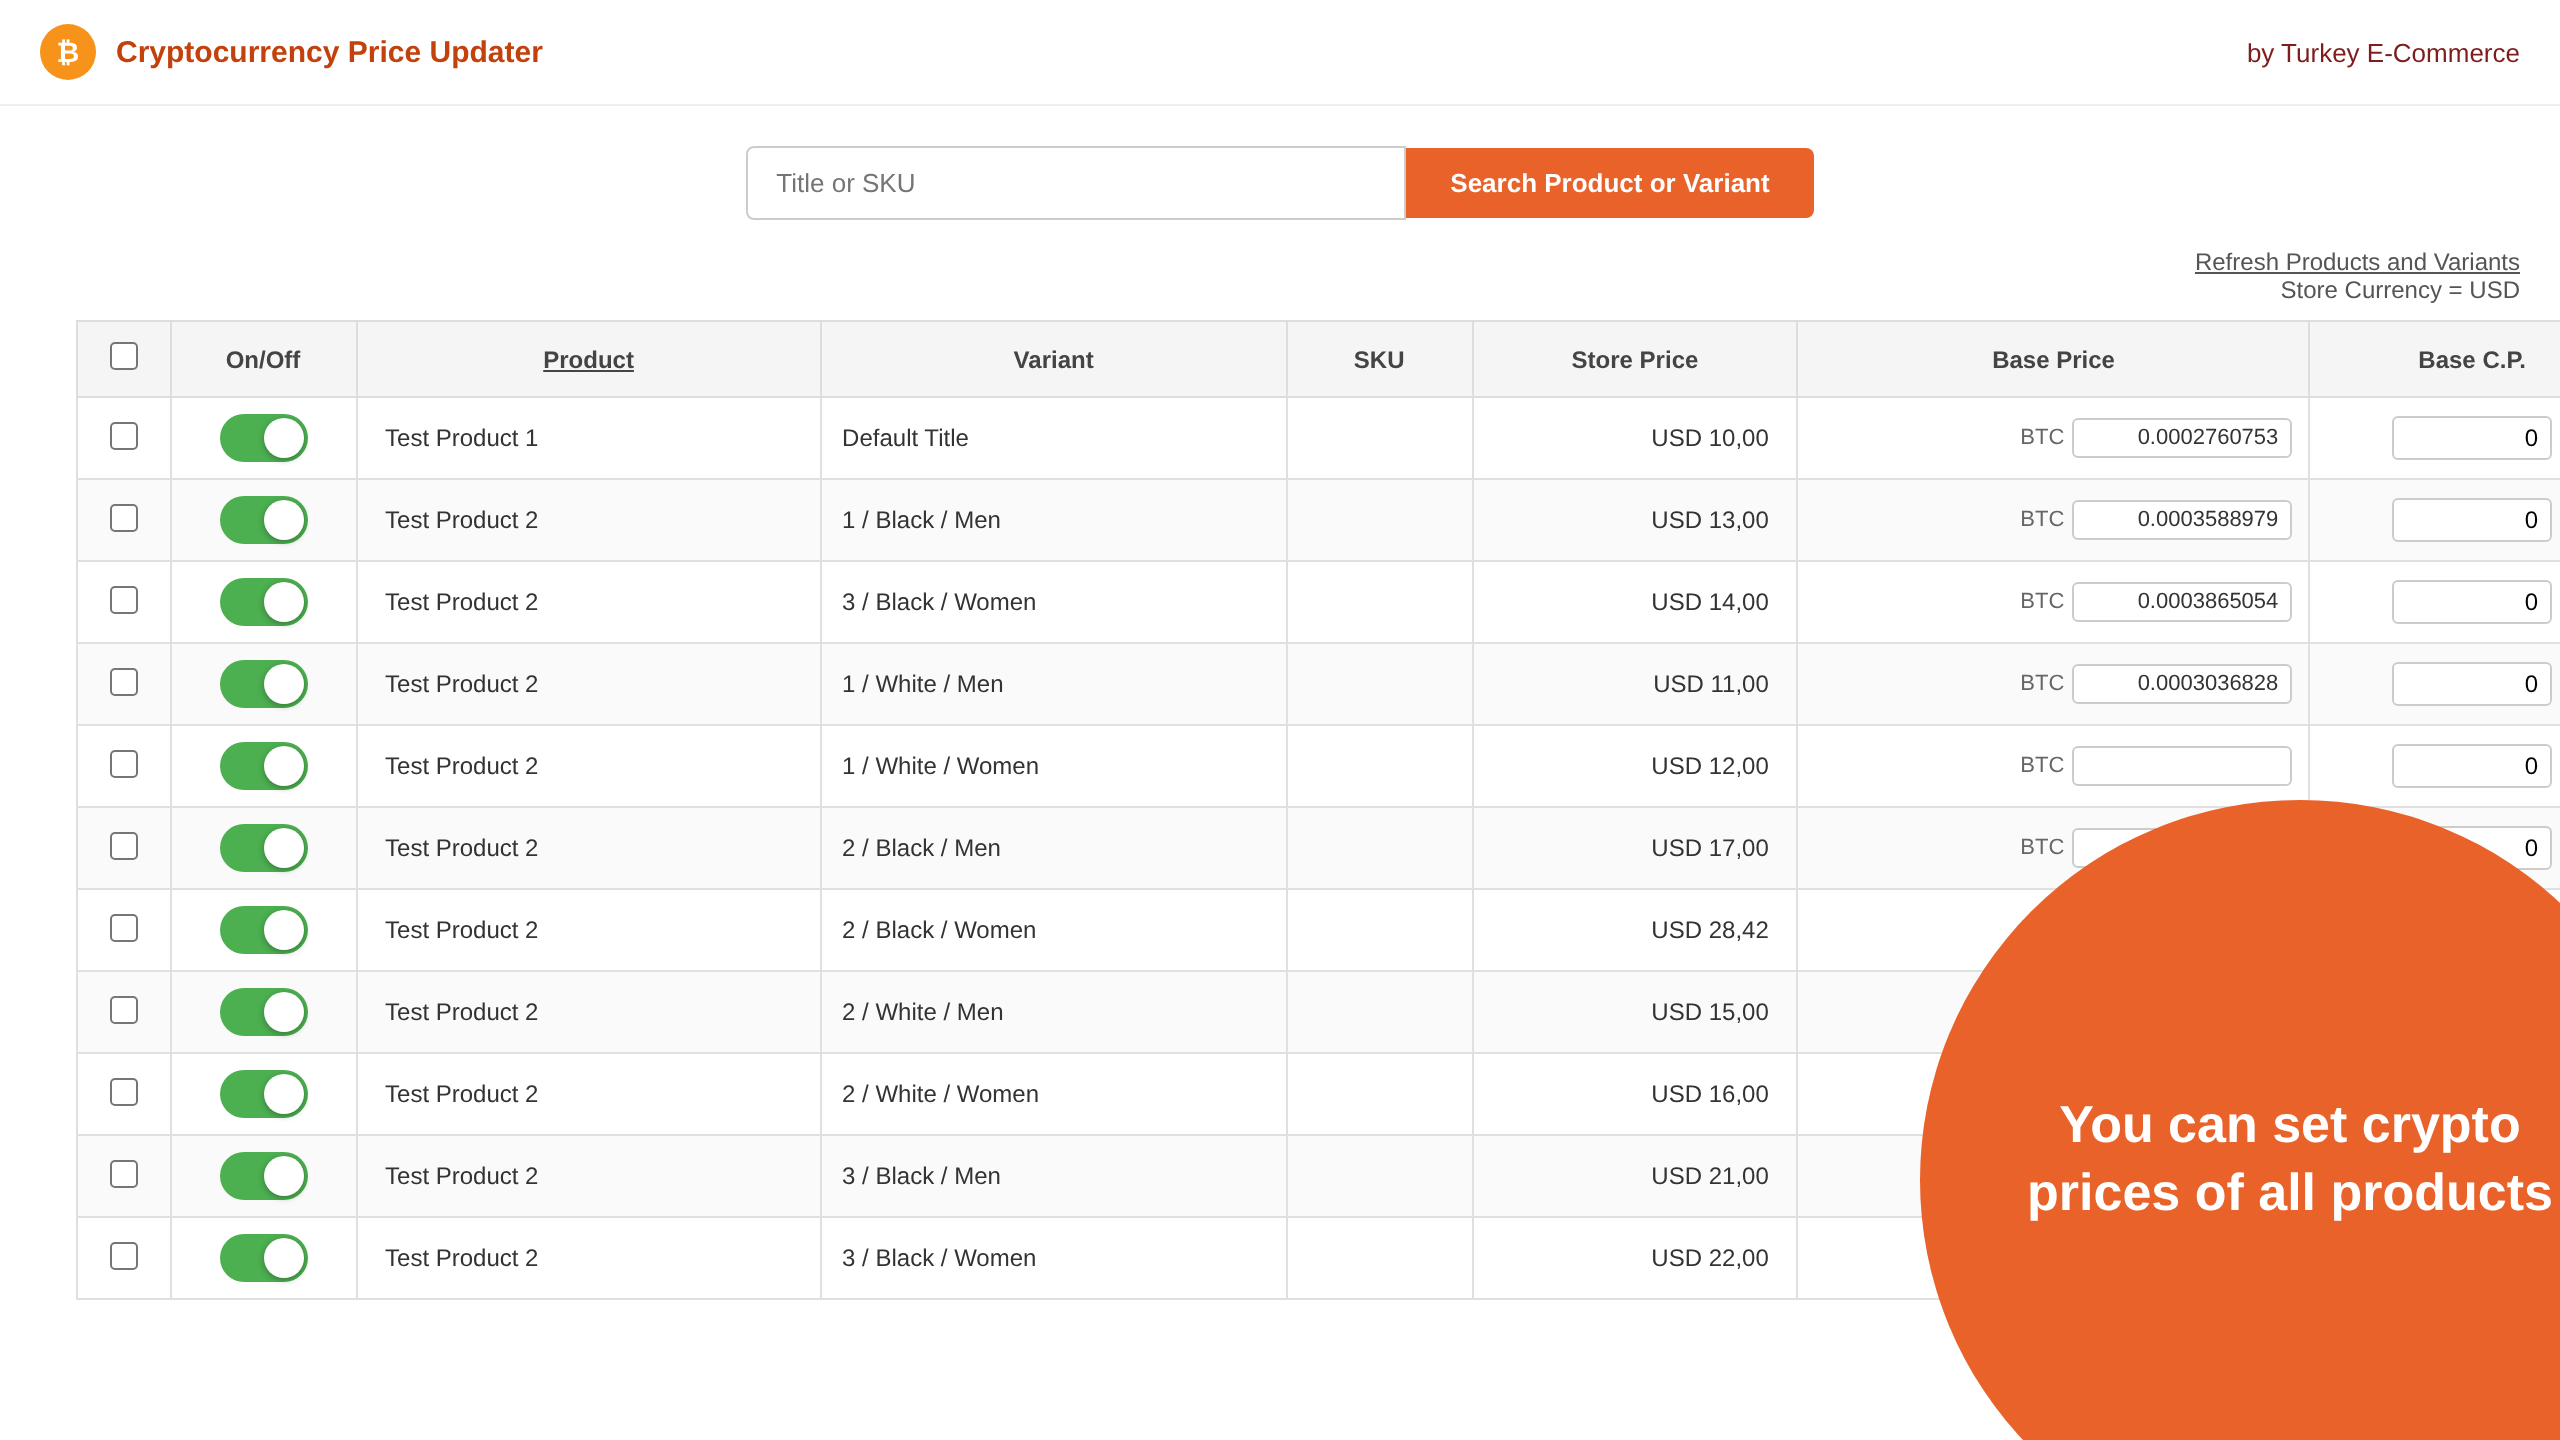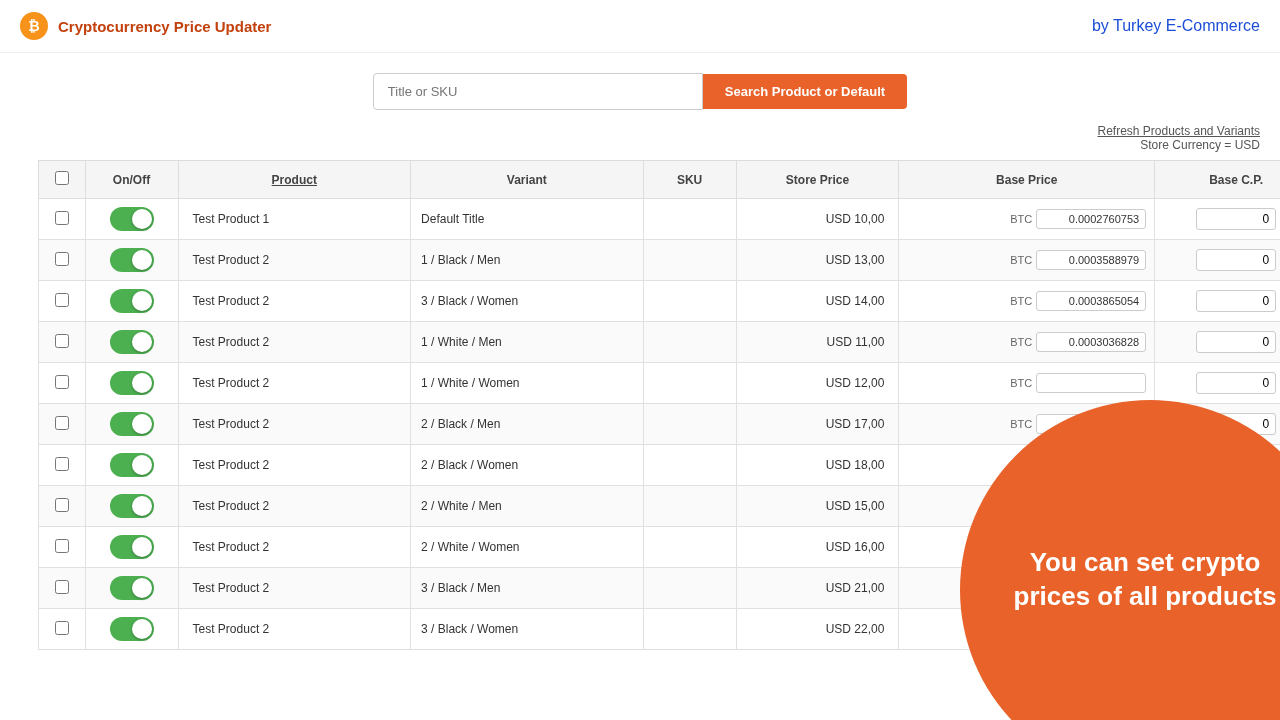--- a/index.html
+++ b/index.html
@@ -14,21 +14,21 @@
       justify-content: space-between;
       border-bottom: 1px solid #eee;
     }
     .header-left { display: flex; align-items: center; gap: 10px; }
     .header-logo {
       width: 28px; height: 28px; border-radius: 50%;
       background: #f7931a; display: flex; align-items: center; justify-content: center;
       color: #fff; font-weight: bold; font-size: 14px;
     }
     .header-title { font-size: 15px; font-weight: 600; color: #c2410c; }
-    .header-right { font-size: 16px; color: #1d4ed8; }
+    .header-right { font-size: 13px; color: #7f1d1d; }
 
     
     .search-area {
       display: flex; justify-content: center; align-items: center;
       padding: 20px 20px 10px;
       gap: 0;
     }
     .search-input {
       width: 330px; padding: 10px 14px; border: 1px solid #ccc;
       border-radius: 4px 0 0 4px; font-size: 13px; color: #999;
@@ -130,21 +130,21 @@
     <div class="header-logo">
       <span>₿</span>
     </div>
     <span class="header-title">Cryptocurrency Price Updater</span>
   </div>
   <div class="header-right">by Turkey E-Commerce</div>
 </div>
 
 <div class="search-area">
   <input class="search-input" type="text" placeholder="Title or SKU" style="">
-  <button class="search-btn">Search Product or Default</button>
+  <button class="search-btn">Search Product or Variant</button>
 </div>
 
 <div class="refresh-area">
   <a class="refresh-link">Refresh Products and Variants</a>
   <span class="currency-info">Store Currency = USD</span>
 </div>
 
 <div class="table-wrapper">
   <table>
     <thead>
@@ -291,21 +291,21 @@
         <tr>
     <td>
       <input type="checkbox" class="cb" style="">
     </td>
     <td>
       <div class="toggle"></div>
     </td>
     <td class="product-col">Test Product 2</td>
     <td class="variant-col">2 / Black / Women</td>
     <td></td>
-    <td class="price-col">USD 18,00</td>
+    <td class="price-col">USD 28,42</td>
     <td>
       <div class="base-price-cell">
         <span class="btc-label">BTC</span>
         <input class="btc-value-input" type="text" value="" style="">
       </div>
     </td>
     <td>
       <input class="base-cp-input" type="text" value="0" style="">
     </td>
   </tr>

